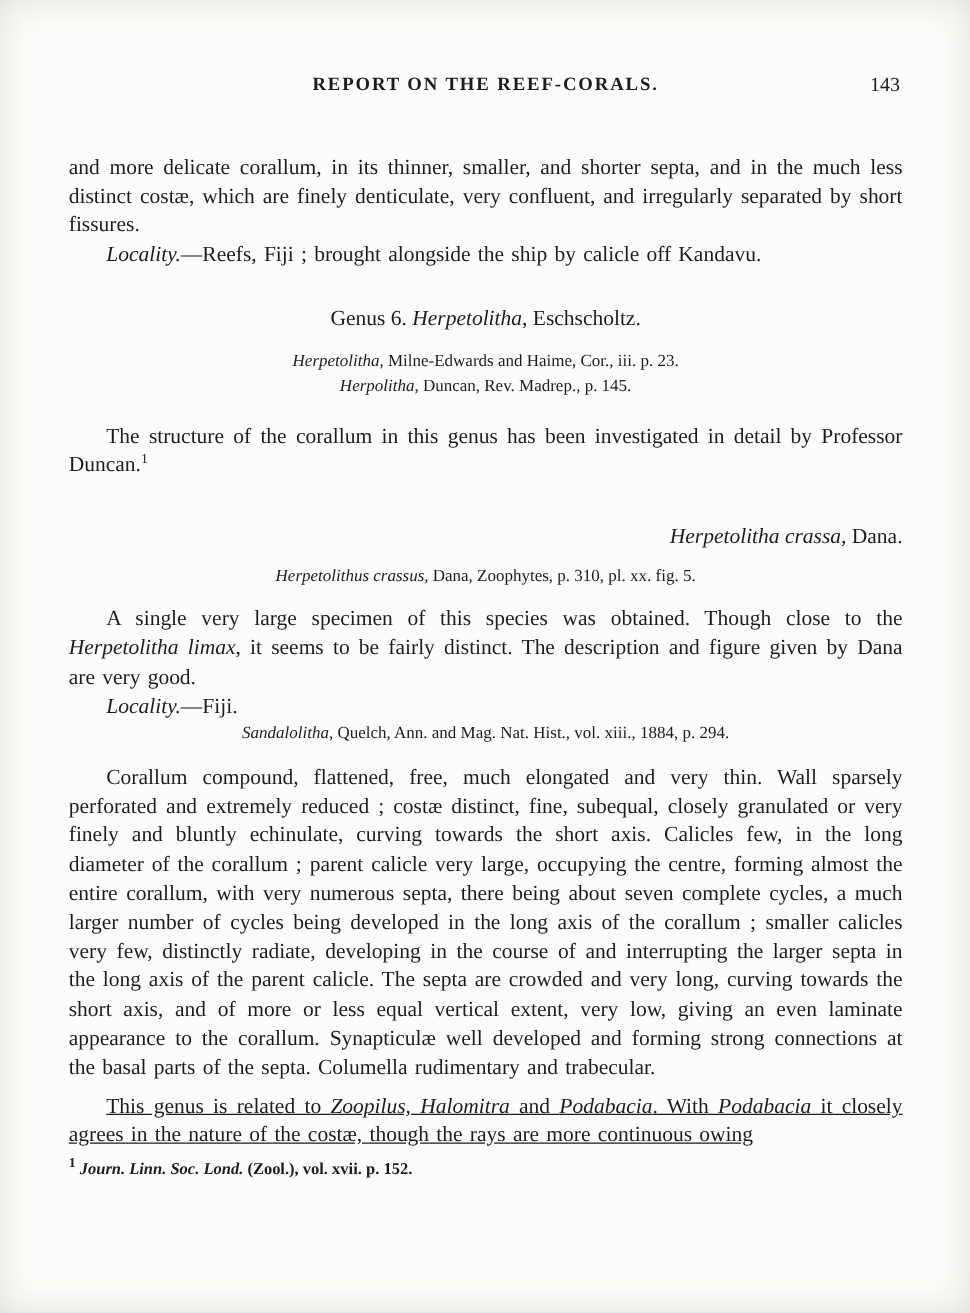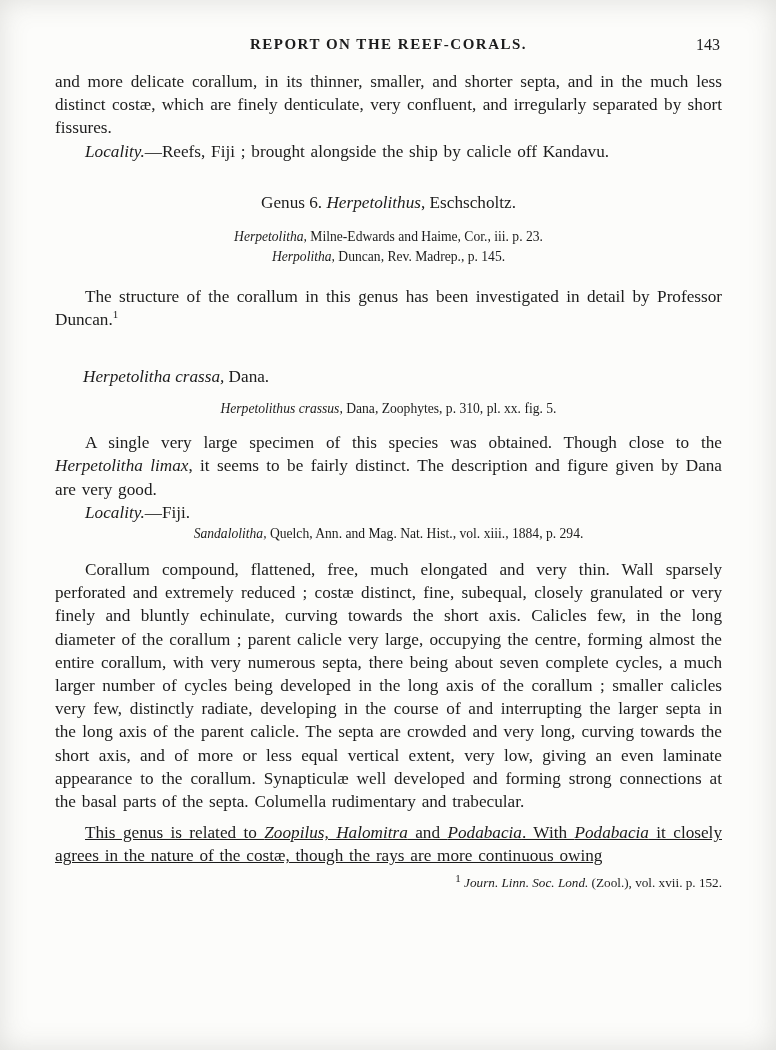--- a/index.html
+++ b/index.html
@@ -4,21 +4,21 @@
 <style>
   * { margin: 0; padding: 0; box-sizing: border-box; }
   html, body { background: #e9e9e7; }
   .page {
     position: relative;
     width: 776px;
     height: 1050px;
     margin: 0 auto;
     background: #fcfcfa;
     box-shadow: inset 0 0 28px rgba(90,90,85,0.18);
-    padding: 36px 54px 0 55px;
+    padding: 60px 54px 0 55px;
     font-family: "Liberation Serif", "DejaVu Serif", serif;
     color: #1c1c1c;
     overflow: hidden;
   }
   .running-header {
     position: relative;
     height: 22px;
     margin-bottom: 4px;
   }
   .running-title {
@@ -33,48 +33,50 @@
     top: 0;
     font-size: 16px;
   }
   p.body-para {
     font-size: 17.2px;
     line-height: 23.2px;
     text-align: justify;
     word-spacing: 1.5px;
   }
   p.indent { text-indent: 30px; }
-  .mt-first { margin-top: 12px; }
+  .mt-first { margin-top: 40px; }
   .genus-heading {
     margin-top: 30px;
     margin-bottom: 14px;
     text-align: center;
     font-size: 17.2px;
   }
   .synonymy {
     font-size: 13.6px;
     line-height: 20px;
     text-align: center;
   }
   .mt-duncan { margin-top: 18px; }
   .species-heading {
     margin-top: 36px;
     margin-bottom: 12px;
     margin-left: 28px;
     font-size: 17.2px;
+    text-align: right;
   }
   .mt-species-para { margin-top: 12px; }
   .mt-genus7 { margin-top: 32px; margin-bottom: 10px; }
   .mt-desc { margin-top: 14px; }
   .mt-related { margin-top: 8px; text-decoration: underline; }
   .footnote {
     margin-top: 6px;
-    text-align: right;
+    text-align: left;
     font-size: 13.2px;
     line-height: 18px;
+    font-weight: bold;
   }
   .it { font-style: italic; }
   sup {
     font-size: 11px;
     vertical-align: super;
     line-height: 0;
   }
 </style>
 </head>
 <body>
@@ -83,21 +85,21 @@
 
   <div class="running-header">
     <div class="running-title">REPORT ON THE REEF-CORALS.</div>
     <div class="page-number">143</div>
   </div>
 
   <p class="body-para mt-first"><span>and more delicate corallum, in its thinner, smaller, and shorter septa, and in the much less distinct costæ, which are finely denticulate, very confluent, and irregularly separated by short fissures.</span></p>
 
   <p class="body-para indent"><span class="it">Locality.</span><span>—Reefs, Fiji ; brought alongside the ship by calicle off Kandavu.</span></p>
 
-  <p class="genus-heading"><span>Genus 6. </span><span class="it">Herpetolithus</span><span>, Eschscholtz.</span></p>
+  <p class="genus-heading"><span>Genus 6. </span><span class="it">Herpetolitha</span><span>, Eschscholtz.</span></p>
 
   <div class="synonymy">
     <div><span class="it">Herpetolitha,</span><span> Milne-Edwards and Haime, Cor., iii. p. 23.</span></div>
     <div><span class="it">Herpolitha,</span><span> Duncan, Rev. Madrep., p. 145.</span></div>
   </div>
 
   <p class="body-para indent mt-duncan"><span>The structure of the corallum in this genus has been investigated in detail by Professor Duncan.</span><sup>1</sup></p>
 
   <p class="species-heading"><span class="it">Herpetolitha crassa,</span><span> Dana.</span></p>
 

